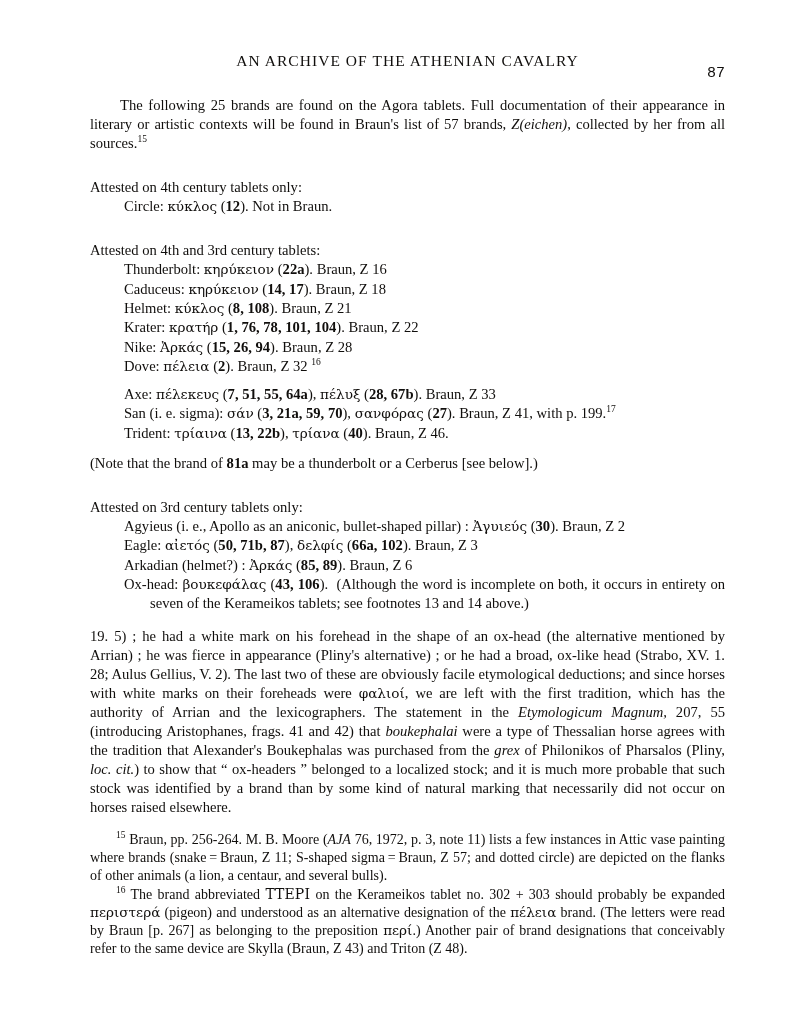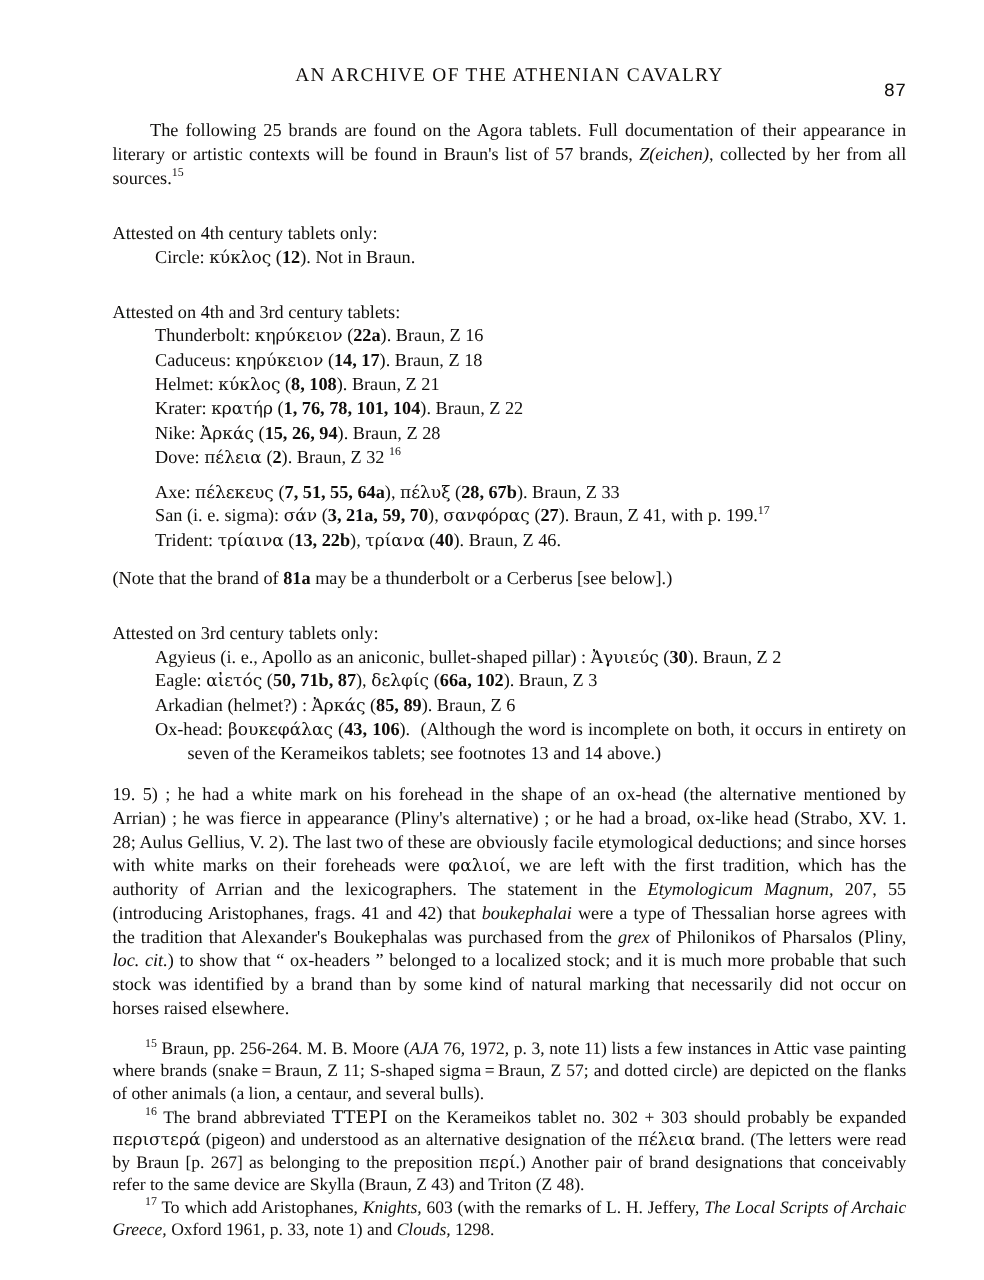--- a/index.html
+++ b/index.html
@@ -154,16 +154,15 @@
     <p class="entry hang">Ox-head: <span class="gk">βουκεφάλας</span> (<span class="bold">43, 106</span>). &nbsp;(Although the word is incomplete on both, it occurs in entirety on seven of the Kerameikos tablets; see footnotes 13 and 14 above.)</p>
   </div>
 
   <div class="body-block">
     <p>19. 5) ; he had a white mark on his forehead in the shape of an ox-head (the alternative mentioned by Arrian) ; he was fierce in appearance (Pliny's alternative) ; or he had a broad, ox-like head (Strabo, XV. 1. 28; Aulus Gellius, V. 2). The last two of these are obviously facile etymological deductions; and since horses with white marks on their foreheads were <span class="gk">φαλιοί</span>, we are left with the first tradition, which has the authority of Arrian and the lexicographers. The statement in the <span class="it">Etymologicum Magnum,</span> 207, 55 (introducing Aristophanes, frags. 41 and 42) that <span class="it">boukephalai</span> were a type of Thessalian horse agrees with the tradition that Alexander's Boukephalas was purchased from the <span class="it">grex</span> of Philonikos of Pharsalos (Pliny, <span class="it">loc. cit.</span>) to show that “ ox-headers ” belonged to a localized stock; and it is much more probable that such stock was identified by a brand than by some kind of natural marking that necessarily did not occur on horses raised elsewhere.</p>
   </div>
 
   <div class="notes">
     <p class="note-indent"><sup>15</sup> Braun, pp. 256-264. M. B. Moore (<span class="it">AJA</span> 76, 1972, p. 3, note 11) lists a few instances in Attic vase painting where brands (snake = Braun, Z 11; S-shaped sigma = Braun, Z 57; and dotted circle) are depicted on the flanks of other animals (a lion, a centaur, and several bulls).</p>
     <p class="note-indent"><sup>16</sup> The brand abbreviated <span class="teper">ΤΤΕΡΙ</span> on the Kerameikos tablet no. 302 + 303 should probably be expanded <span class="gk">περιστερά</span> (pigeon) and understood as an alternative designation of the <span class="gk">πέλεια</span> brand. (The letters were read by Braun [p. 267] as belonging to the preposition <span class="gk">περί</span>.) Another pair of brand designations that conceivably refer to the same device are Skylla (Braun, Z 43) and Triton (Z 48).</p>
-    <p class="note-indent"><sup>17</sup> To which add Aristophanes, <span class="it">Knights,</span> 603 (with the remarks of L. H. Jeffery, <span class="it">The Local Scripts of Archaic Greece,</span> Oxford 1961, p. 33, note 1) and <span class="it">Clouds,</span> 1298.</p>
   </div>
 
 </div>
 
 </body></html>

